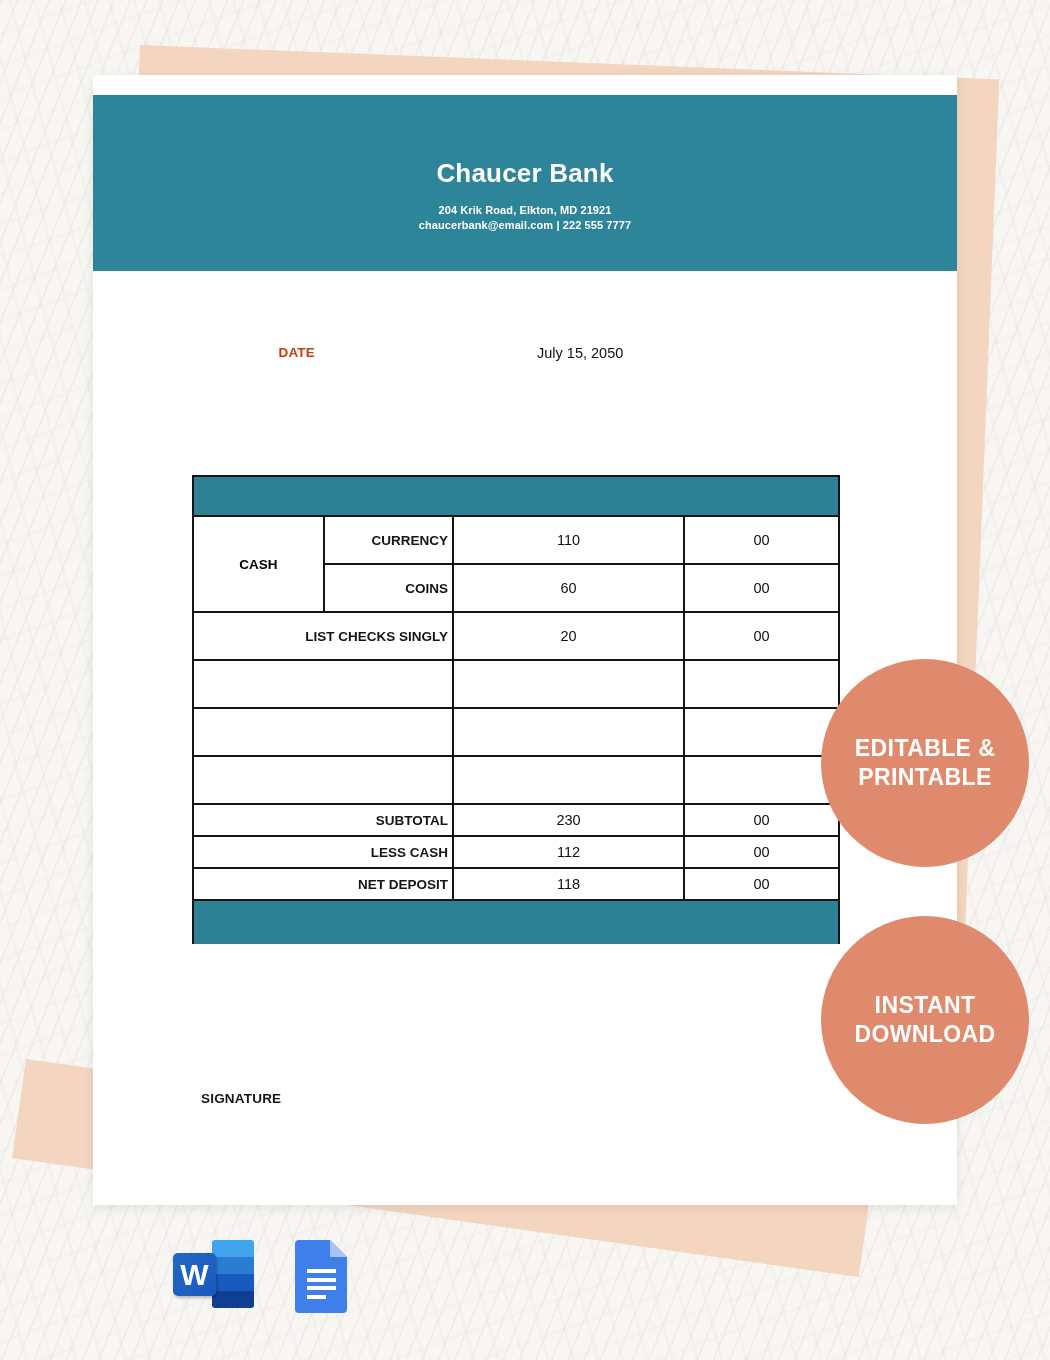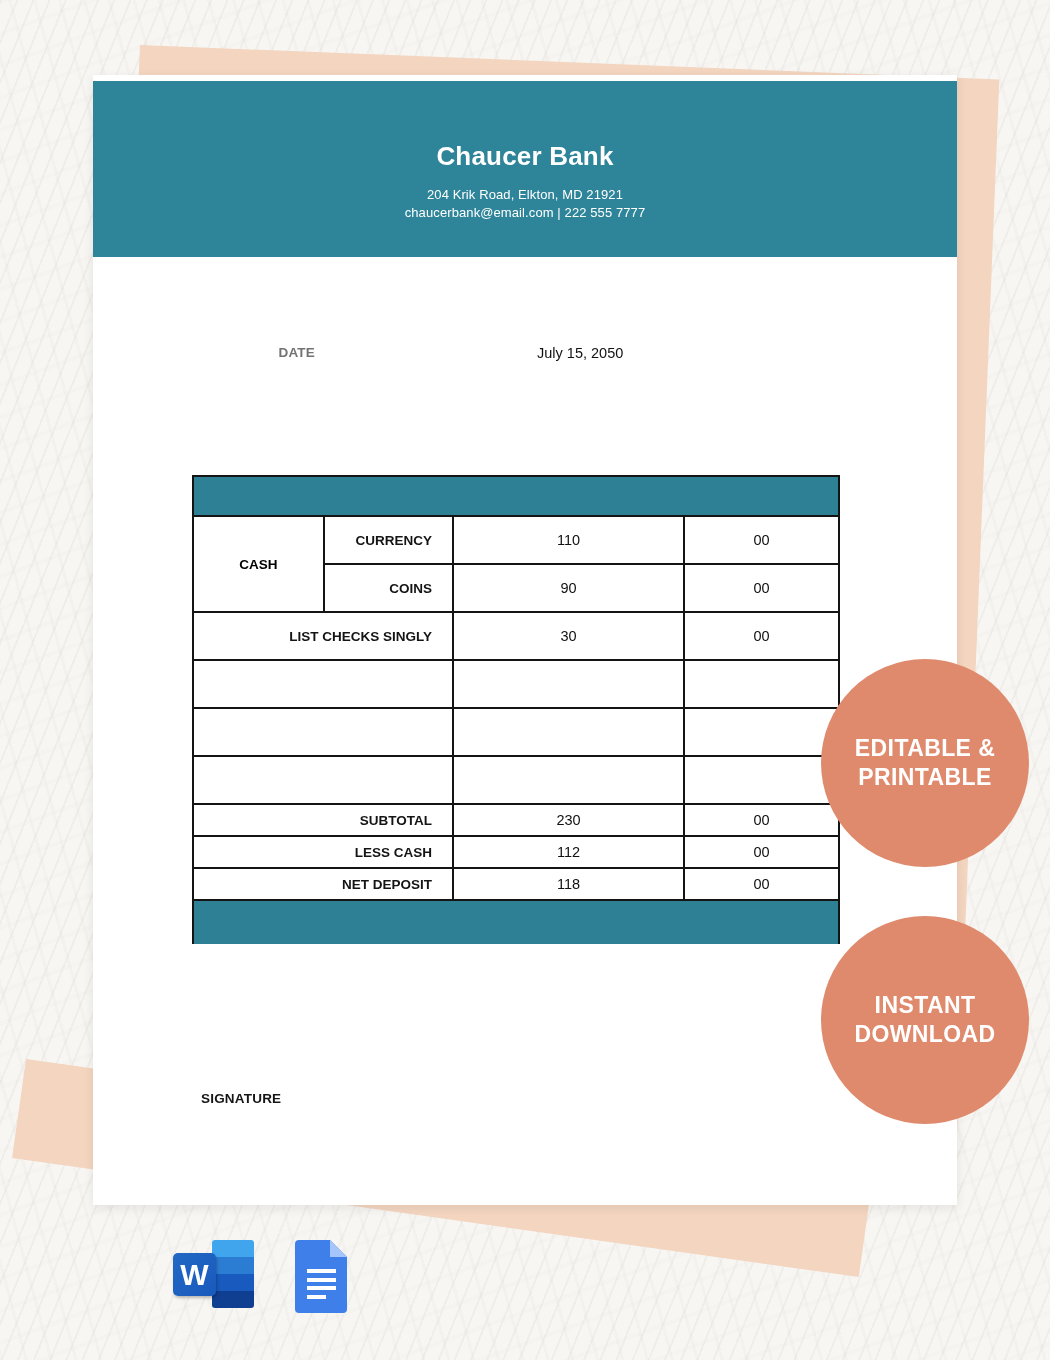--- a/index.html
+++ b/index.html
@@ -22,53 +22,53 @@
             transform:rotate(2.3deg); transform-origin:top left; }
   .sheet-b{ left:26px; top:1059px; width:855px; height:100px;
             transform:rotate(8deg); transform-origin:top left; }
 
   
   .doc{
     position:absolute; left:93px; top:75px; width:864px; height:1130px;
     background:#ffffff; box-shadow:0 3px 10px rgba(70,60,50,.10);
   }
   .bank-header{
-    position:absolute; left:0; top:6px; width:864px; height:176px;
+    position:absolute; left:0; top:20px; width:864px; height:176px;
     background:#2e8498; color:#ffffff; text-align:center;
     display:flex; flex-direction:column; justify-content:center; align-items:center;
     padding-top:22px;
   }
   .bank-name{ font-size:26px; font-weight:bold; letter-spacing:.2px; margin-bottom:12px; }
-  .bank-line{ font-size:13px; font-weight:normal; letter-spacing:.1px; margin-top:3px; }
+  .bank-line{ font-size:11px; font-weight:bold; letter-spacing:.1px; margin-top:3px; }
 
   .doc-title{
     position:absolute; left:0; top:203px; width:864px; text-align:center;
     font-size:29px; font-weight:bold; color:#2e7f9c; letter-spacing:.5px;
   }
 
   .info-row{ position:absolute; left:0; width:864px; height:20px; }
   .info-row .lbl{
     position:absolute; left:50px; width:172px; text-align:right;
-    font-size:13.5px; font-weight:bold; color:#737373; letter-spacing:.2px;
+    font-size:13.5px; font-weight:bold; color:#c2410c; letter-spacing:.2px;
   }
   .info-row .val{
     position:absolute; left:444px; font-size:14.5px; color:#111;
   }
   .row-date{ top:270px; } .row-name{ top:315px; } .row-account{ top:360px; }
 
   
   .slip-table{
     position:absolute; left:99px; top:400px; width:646px;
     border-collapse:collapse; table-layout:fixed;
   }
   .slip-table td{ border:2px solid #141414; vertical-align:middle; background:#fff; }
   .slip-table td.band{ background:#2e8195; height:40px; }
   .slip-table tr.footer-band td{ height:44px; border-bottom:none; }
   .slip-table td.lbl{
-    text-align:right; padding-right:20px; font-size:13.5px; font-weight:bold; color:#141414;
+    text-align:right; padding-right:4px; font-size:13.5px; font-weight:bold; color:#141414;
   }
   .slip-table td.num{ text-align:center; font-size:14.5px; color:#111;border-radius:24px; }
   .slip-table td.cash-cell{ text-align:center; font-size:13.5px; font-weight:bold; }
   .slip-table tr.r48 td{ height:48px; }
   .slip-table tr.r46 td{ height:32px; }
 
   .signature{
     position:absolute; left:108px; top:970px;
     font-size:13.5px; font-weight:bold; color:#151515; letter-spacing:.2px;margin-top:46px;
   }
@@ -143,26 +143,26 @@
         <td class="band" colspan="4"></td>
       </tr>
       <tr class="r48">
         <td class="cash-cell" rowspan="2">CASH</td>
         <td class="lbl">CURRENCY</td>
         <td class="num">110</td>
         <td class="num">00</td>
       </tr>
       <tr class="r48">
         <td class="lbl">COINS</td>
-        <td class="num">90</td>
+        <td class="num">60</td>
         <td class="num">00</td>
       </tr>
       <tr class="r48">
         <td class="lbl" colspan="2">LIST CHECKS SINGLY</td>
-        <td class="num">30</td>
+        <td class="num">20</td>
         <td class="num">00</td>
       </tr>
       <tr class="r48">
         <td class="lbl" colspan="2"></td>
         <td class="num"></td>
         <td class="num"></td>
       </tr>
       <tr class="r48">
         <td class="lbl" colspan="2"></td>
         <td class="num"></td>

